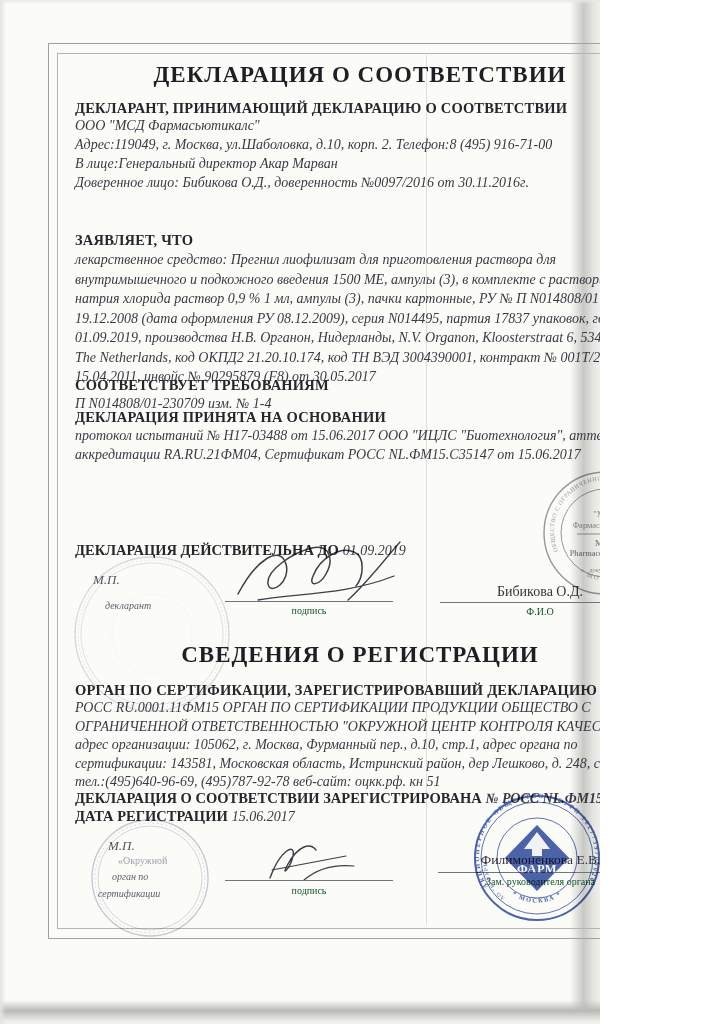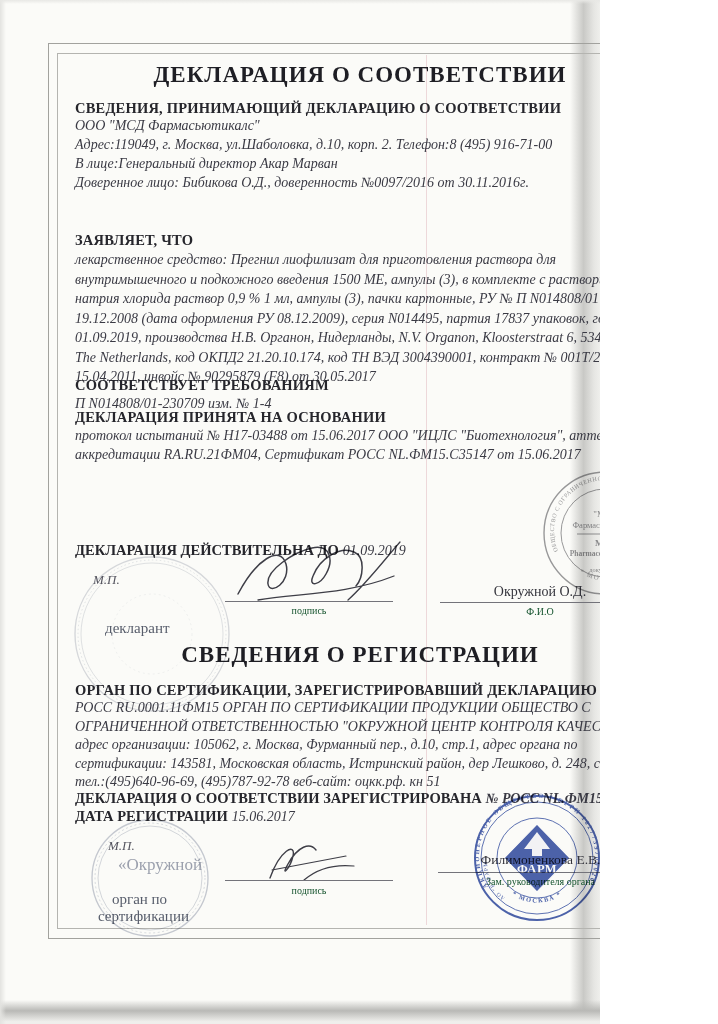--- a/index.html
+++ b/index.html
@@ -26,23 +26,23 @@
   .h-bold{position:absolute;font-size:14.5px;font-weight:bold;color:#26262c;letter-spacing:.2px;}
   .it{font-style:italic;font-size:14px;color:#3a3a44;}
   .para{position:absolute;left:75px;width:584px;line-height:19px;}
   .para2{position:absolute;left:75px;width:584px;line-height:19.5px;}
   .inline-label{font-weight:bold;font-size:14.5px;color:#26262c;font-style:normal;}
   .inline-value{font-style:italic;font-size:14px;color:#3a3a44;}
   .sig-line{position:absolute;height:0;border-top:1px solid #73737a;}
   .small-label{position:absolute;font-size:10px;color:#14532d;text-align:center;}
   .name-text{position:absolute;font-size:14px;color:#34343c;text-align:center;}
   .mp{position:absolute;font-style:italic;font-size:13px;color:#565660;}
-  .role{position:absolute;font-size:15px;color:#575d6b;margin-top:20px;}
+  .role{position:absolute;font-style:italic;font-size:10px;color:#575d6b;}
   .stamp{position:absolute;mix-blend-mode:multiply;}
-  .stamp-word{position:absolute;font-size:17px;color:#8d93a5;opacity:.85;mix-blend-mode:multiply;}
+  .stamp-word{position:absolute;font-size:10px;color:#8d93a5;opacity:.85;mix-blend-mode:multiply;}
   svg text{font-family:"Liberation Serif","DejaVu Serif",serif;}
 </style>
 </head>
 <body>
 
 <div class="page">
 
   <div class="edge-right"></div>
   <div class="edge-bottom"></div>
   <div class="edge-left"></div>
@@ -54,21 +54,21 @@
 
   <svg class="stamp" style="left:70px;top:552px;" width="164" height="164" viewBox="0 0 164 164">
     <circle cx="82" cy="82" r="77" fill="none" stroke="#aab0bd" stroke-width="1.4" opacity="0.45"></circle>
     <circle cx="82" cy="82" r="71" fill="none" stroke="#aab0bd" stroke-width="0.9" opacity="0.38"></circle>
     <circle cx="82" cy="82" r="74" fill="none" stroke="#aab0bd" stroke-width="1" stroke-dasharray="1.5 2.5" opacity="0.3"></circle>
     <circle cx="82" cy="82" r="40" fill="none" stroke="#b6bbc6" stroke-width="0.8" stroke-dasharray="2 3" opacity="0.22"></circle>
   </svg>
 
   <div class="doc-title">ДЕКЛАРАЦИЯ О СООТВЕТСТВИИ</div>
 
-  <div class="h-bold" style="left:75px;top:100px;">СВЕДЕНИЯ, ПРИНИМАЮЩИЙ ДЕКЛАРАЦИЮ О СООТВЕТСТВИИ</div>
+  <div class="h-bold" style="left:75px;top:100px;">ДЕКЛАРАНТ, ПРИНИМАЮЩИЙ ДЕКЛАРАЦИЮ О СООТВЕТСТВИИ</div>
 
   <div class="para it" style="top:116px;">
     <div>ООО "МСД Фармасьютикалс"</div>
     <div>Адрес:119049, г. Москва, ул.Шаболовка, д.10, корп. 2. Телефон:8 (495) 916-71-00</div>
     <div>В лице:Генеральный директор Акар Марван</div>
     <div>Доверенное лицо: Бибикова О.Д., доверенность №0097/2016 от 30.11.2016г.</div>
   </div>
 
   <div class="h-bold" style="left:75px;top:232px;">ЗАЯВЛЯЕТ, ЧТО</div>
   <div class="para2 it" style="top:250px;">лекарственное средство: Прегнил лиофилизат для приготовления раствора для внутримышечного и подкожного введения 1500 МЕ, ампулы (3), в комплекте с растворителем натрия хлорида раствор 0,9 % 1 мл, ампулы (3), пачки картонные, РУ № П N014808/01 от 19.12.2008 (дата оформления РУ 08.12.2009), серия N014495, партия 17837 упаковок, годен до 01.09.2019, производства Н.В. Органон, Нидерланды, N.V. Organon, Kloosterstraat 6, 5349 AB Oss, The Netherlands, код ОКПД2 21.20.10.174, код ТН ВЭД 3004390001, контракт № 001T/2011 от 15.04.2011, инвойс № 90295879 (F8) от 30.05.2017</div>
@@ -87,21 +87,21 @@
   <div class="mp" style="left:93px;top:572px;">М.П.</div>
   <div class="role" style="left:105px;top:600px;">декларант</div>
 
   <svg class="stamp" style="left:228px;top:538px;" width="182" height="68" viewBox="0 0 182 68">
     <path d="M 10 56 C 28 22, 52 6, 58 26 C 63 44, 42 58, 40 46 C 38 32, 66 14, 84 10 C 102 6, 106 22, 98 36 C 92 47, 80 50, 85 38 C 92 20, 112 8, 126 14 C 138 19, 135 40, 128 48" fill="none" stroke="#3f3f49" stroke-width="1.5" stroke-linecap="round"></path>
     <path d="M 30 62 C 70 55, 118 57, 166 38 M 120 62 C 138 46, 158 20, 172 4" fill="none" stroke="#3f3f49" stroke-width="1.3" stroke-linecap="round"></path>
   </svg>
   <div class="sig-line" style="left:225px;top:601px;width:168px;"></div>
   <div class="small-label" style="left:225px;top:605px;width:168px;">подпись</div>
 
-  <div class="name-text" style="left:440px;top:584px;width:200px;">Окружной О.Д.</div>
+  <div class="name-text" style="left:440px;top:584px;width:200px;">Бибикова О.Д.</div>
   <div class="sig-line" style="left:440px;top:602px;width:200px;"></div>
   <div class="small-label" style="left:440px;top:606px;width:200px;">Ф.И.О</div>
 
   <svg class="stamp" style="left:541px;top:469px;" width="128" height="128" viewBox="0 0 128 128">
     <defs>
       <path id="msdArc" d="M 17,82 A 51,51 0 1 1 111,82"></path>
       <path id="msdBottom" d="M 22,84 A 46,46 0 0 0 106,84"></path>
     </defs>
     <g opacity="0.88">
       <circle cx="64" cy="64" r="61" fill="none" stroke="#8d8d90" stroke-width="1.4"></circle>

